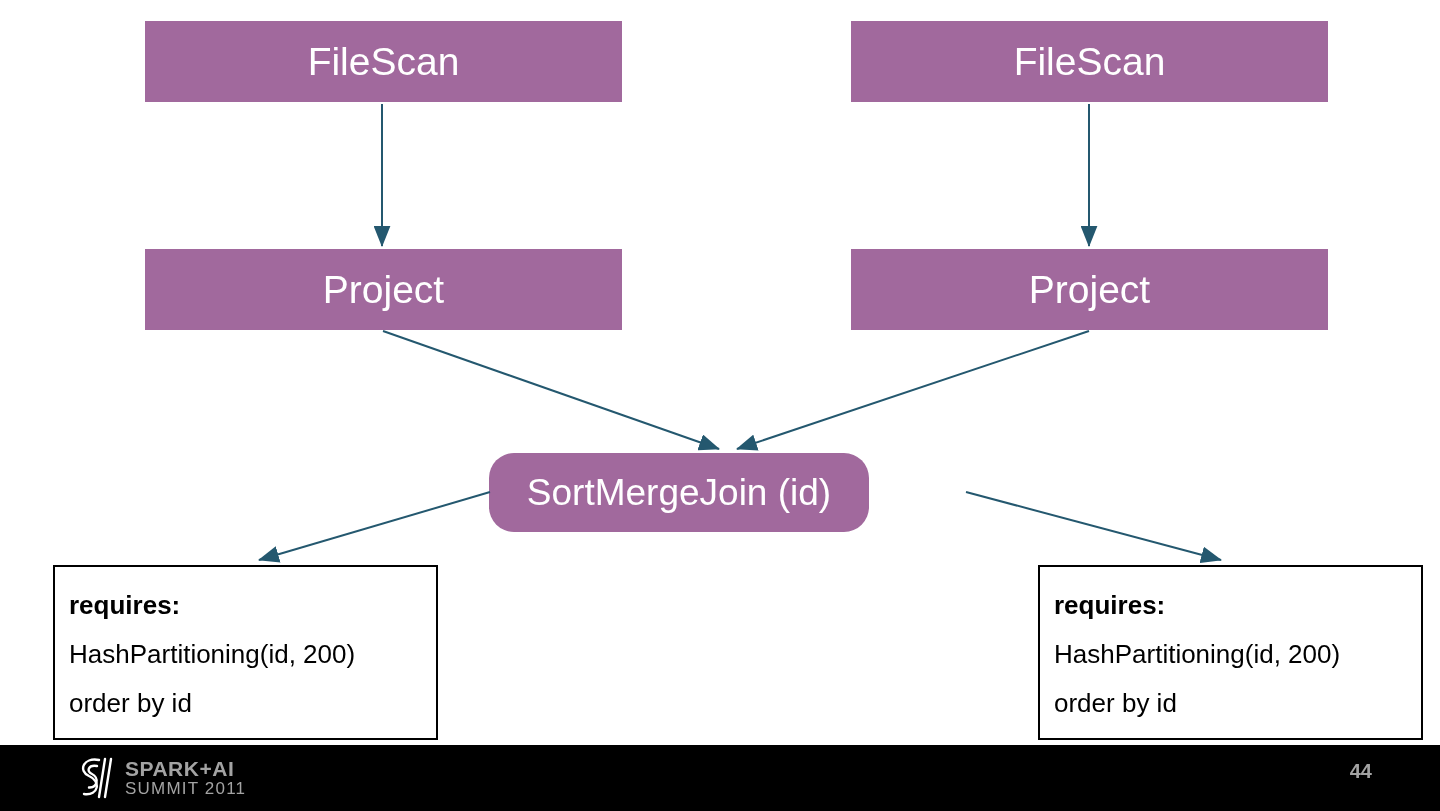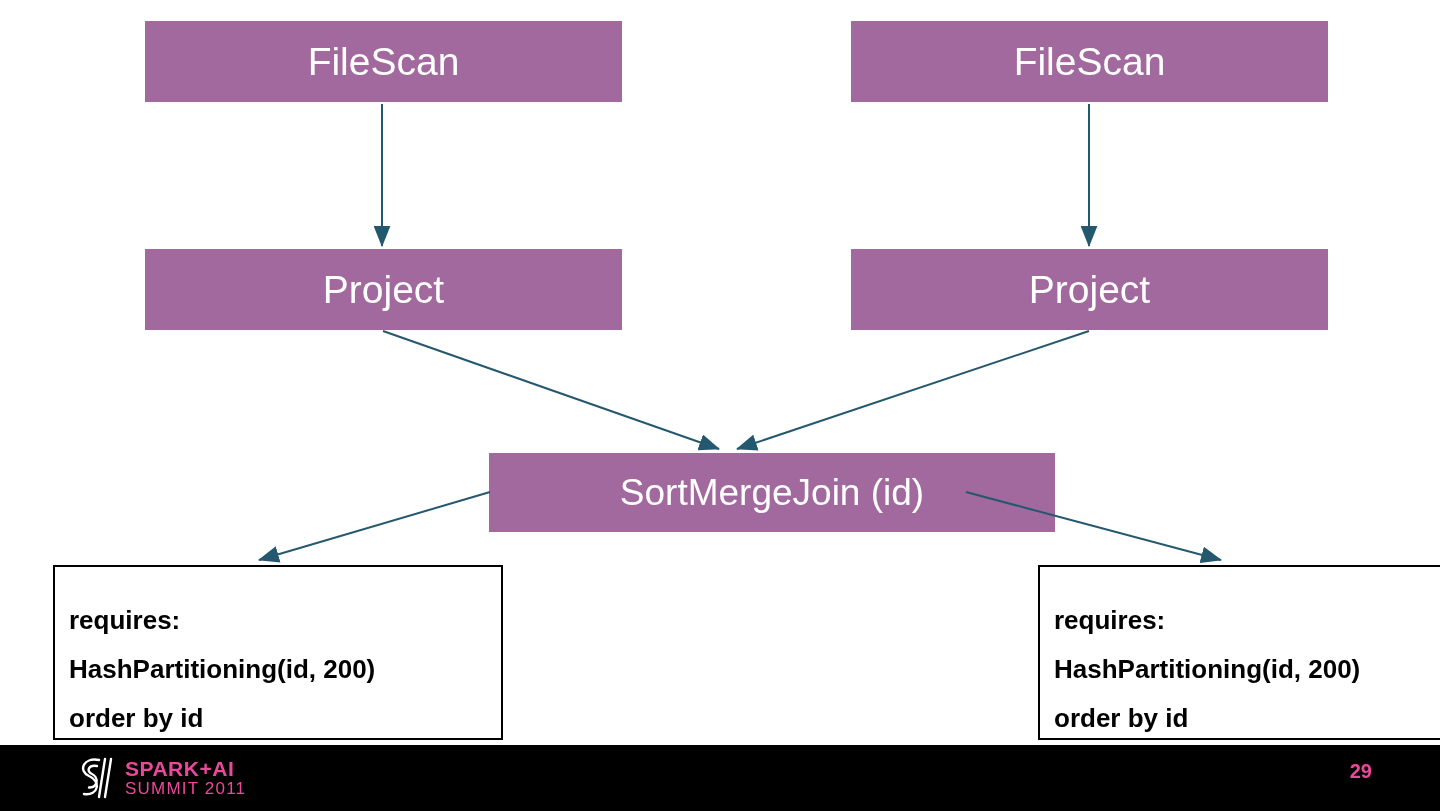--- a/index.html
+++ b/index.html
@@ -24,39 +24,39 @@
     align-items: center;
     justify-content: center;
     font-size: 39px;
     z-index: 1;
     white-space: nowrap;
   }
   .node-filescan-left  { left: 145px; top: 21px;  width: 477px; height: 81px; }
   .node-filescan-right { left: 851px; top: 21px;  width: 477px; height: 81px; }
   .node-project-left   { left: 145px; top: 249px; width: 477px; height: 81px; }
   .node-project-right  { left: 851px; top: 249px; width: 477px; height: 81px; }
-  .node-join           { left: 489px; top: 453px; width: 566px; height: 79px; font-size: 37px; }
+  .node-join           { left: 489px; top: 453px; width: 380px; height: 79px; font-size: 37px; border-radius: 25px; }
 
   
   .req-box {
     position: absolute;
     top: 565px;
-    width: 450px;
+    width: 385px;
     height: 175px;
     box-sizing: border-box;
     background: #ffffff;
     border: 2px solid #000000;
     color: #000000;
     font-size: 26px;
-    padding: 29px 10px 0 14px;
+    padding: 14px 10px 0 14px;
     z-index: 2;
   }
   .req-box-left  { left: 53px; }
   .req-box-right { left: 1038px; }
-  .req-line { line-height: 49px; white-space: nowrap; font-weight: bold; }
+  .req-line { line-height: 49px; white-space: nowrap; }
   .req-title { font-weight: bold; }
 
   
   .arrow-layer {
     position: absolute;
     left: 0; top: 0;
     width: 1440px;
     height: 811px;
     z-index: 3;
     pointer-events: none;
@@ -65,21 +65,21 @@
   .arrow-layer marker path { fill: var(--arrow, #24586f); }
 
   
   .footer {
     position: absolute;
     left: 0;
     top: 745px;
     width: 1440px;
     height: 66px;
     background: var(--footer-bg, #000000);
-    color: #ec4899;
+    color: #a3a3a3;
     z-index: 4;
   }
   .footer-logo {
     position: absolute;
     left: 74px;
     top: 11px;
     display: flex;
     align-items: center;
     gap: 9px;
   }
@@ -158,16 +158,16 @@
           <path d="M23,10 C14,8.5 12,15.5 18,18 C25,21 24,32 15,31.5"></path>
           <line x1="31" y1="3" x2="25" y2="41"></line>
           <line x1="37" y1="3" x2="31" y2="41"></line>
         </g>
       </svg>
       <div class="footer-logo-text">
         <span class="footer-logo-line1">SPARK+AI</span>
         <span class="footer-logo-line2">SUMMIT 2011</span>
       </div>
     </div>
-    <div class="footer-page-number">29</div>
+    <div class="footer-page-number">44</div>
   </div>
 
 </div>
 
 </body></html>

